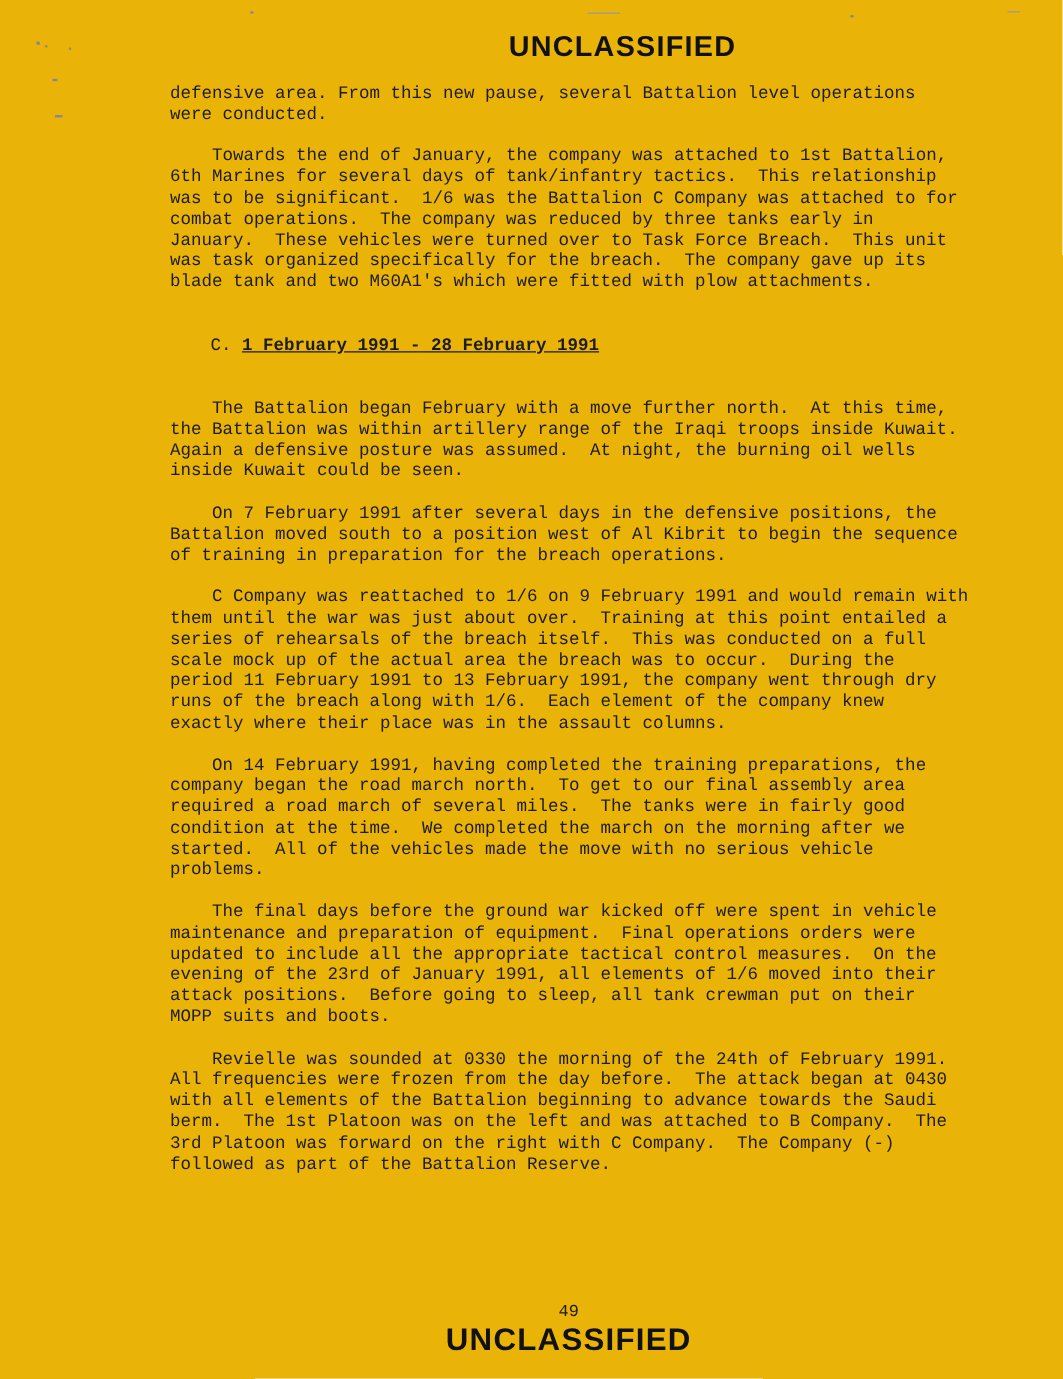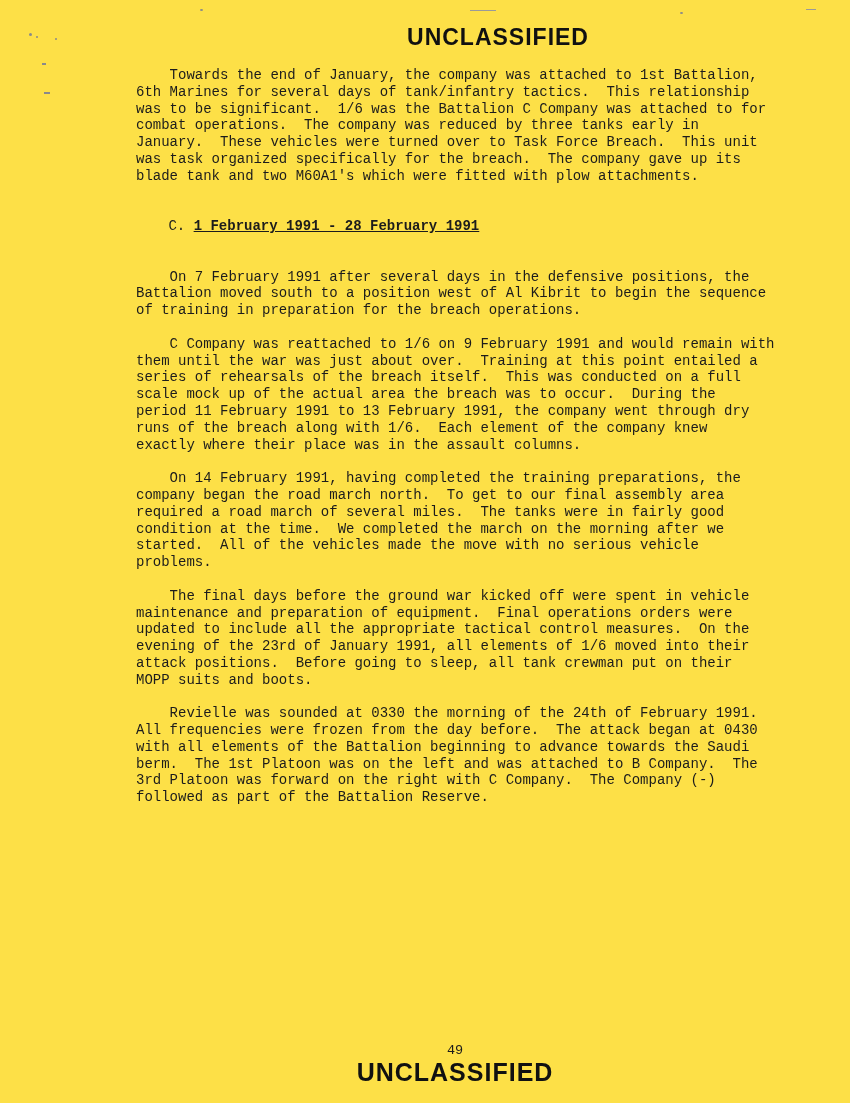--- a/index.html
+++ b/index.html
@@ -4,21 +4,21 @@
 <style>
   html, body {
     margin: 0;
     padding: 0;
     background: #ffffff;
   }
   .page {
     position: relative;
     width: 850px;
     height: 1103px;
-    background: #fde047;
+    background: #eab308;
     overflow: hidden;
     font-family: "Liberation Mono", "DejaVu Sans Mono", monospace;
     color: #1c1c1c;
   }
   .header {
     padding-top: 24px;
     text-align: center;
     padding-left: 146px; 
   }
   .classification-top {
@@ -96,33 +96,39 @@
   <span class="artifact a7"></span>
   <span class="artifact a8"></span>
   <span class="artifact a9"></span>
 
   <div class="header">
     <span class="classification-top">UNCLASSIFIED</span>
   </div>
 
   <div class="doc-body">
 
+    <p class="para">defensive area. From this new pause, several Battalion level operations
+were conducted.</p>
 
     <p class="para">    Towards the end of January, the company was attached to 1st Battalion,
 6th Marines for several days of tank/infantry tactics.  This relationship
 was to be significant.  1/6 was the Battalion C Company was attached to for
 combat operations.  The company was reduced by three tanks early in
 January.  These vehicles were turned over to Task Force Breach.  This unit
 was task organized specifically for the breach.  The company gave up its
 blade tank and two M60A1's which were fitted with plow attachments.</p>
 
     <div class="section-heading">
       <span class="label">C.</span><span class="title">1 February 1991 - 28 February 1991</span>
     </div>
 
+    <p class="para">    The Battalion began February with a move further north.  At this time,
+the Battalion was within artillery range of the Iraqi troops inside Kuwait.
+Again a defensive posture was assumed.  At night, the burning oil wells
+inside Kuwait could be seen.</p>
 
     <p class="para">    On 7 February 1991 after several days in the defensive positions, the
 Battalion moved south to a position west of Al Kibrit to begin the sequence
 of training in preparation for the breach operations.</p>
 
 
     <p class="para">    C Company was reattached to 1/6 on 9 February 1991 and would remain with
 them until the war was just about over.  Training at this point entailed a
 series of rehearsals of the breach itself.  This was conducted on a full
 scale mock up of the actual area the breach was to occur.  During the

